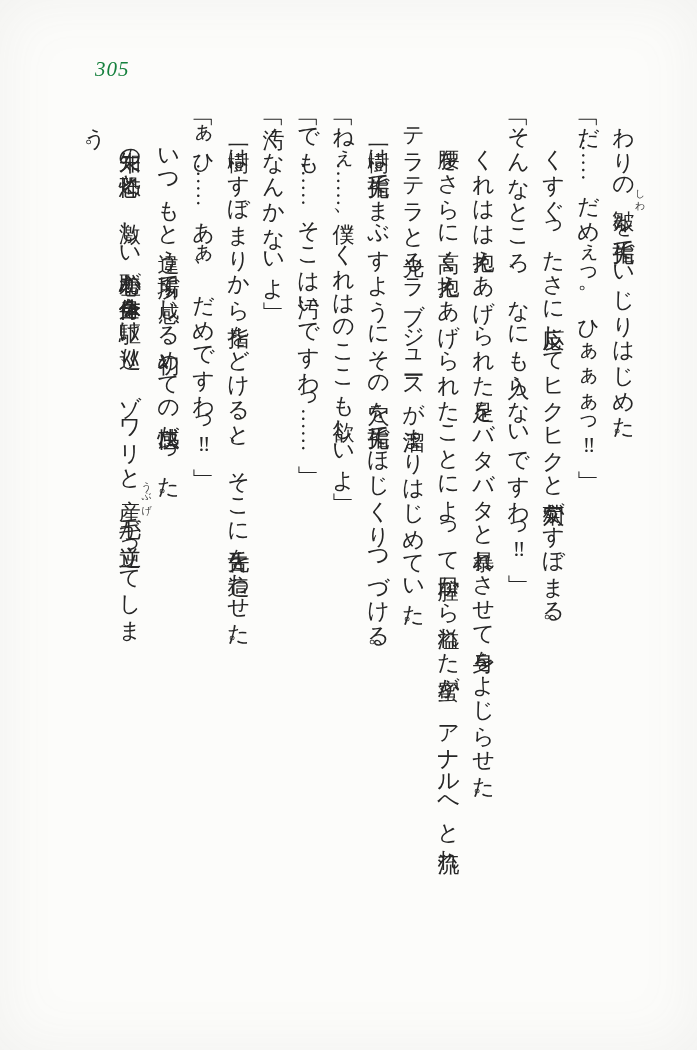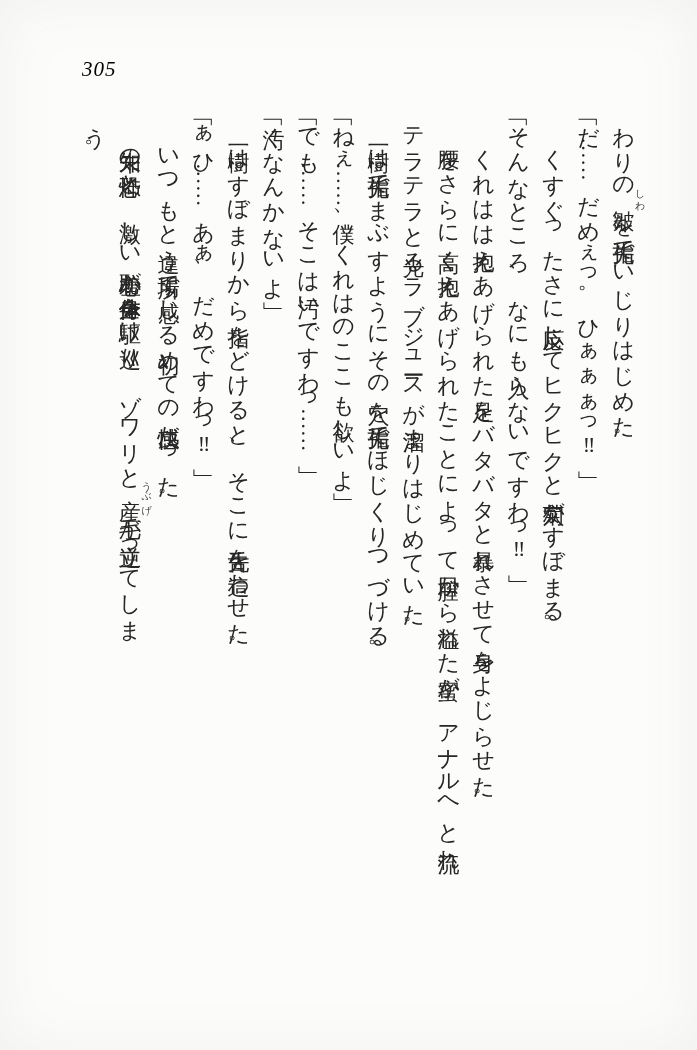--- a/index.html
+++ b/index.html
@@ -14,25 +14,25 @@
     margin: 0 auto;
     background: #fcfcfa;
     overflow: hidden;
     box-shadow: inset 0 0 60px rgba(120,120,115,0.08);
     font-family: "Liberation Serif", "DejaVu Serif", serif;
     color: #262626;
   }
   .page-number {
     position: absolute;
     top: 57px;
-    left: 82px;
+    left: 95px;
     font-size: 21px;
     font-style: italic;
     letter-spacing: 1px;
-    color: #000000;
+    color: #15803d;
   }
   .text-block {
     position: absolute;
     top: 112px;
     right: 52px;
     height: 852px;
     width: 572px;
     writing-mode: vertical-rl;
     text-orientation: mixed;
     font-size: 22px;

